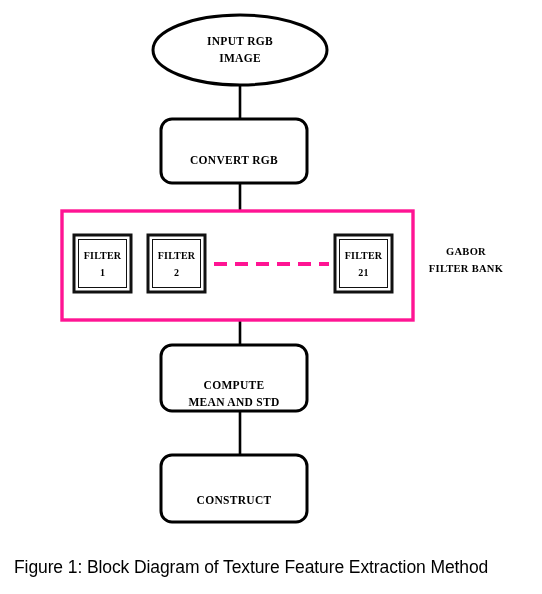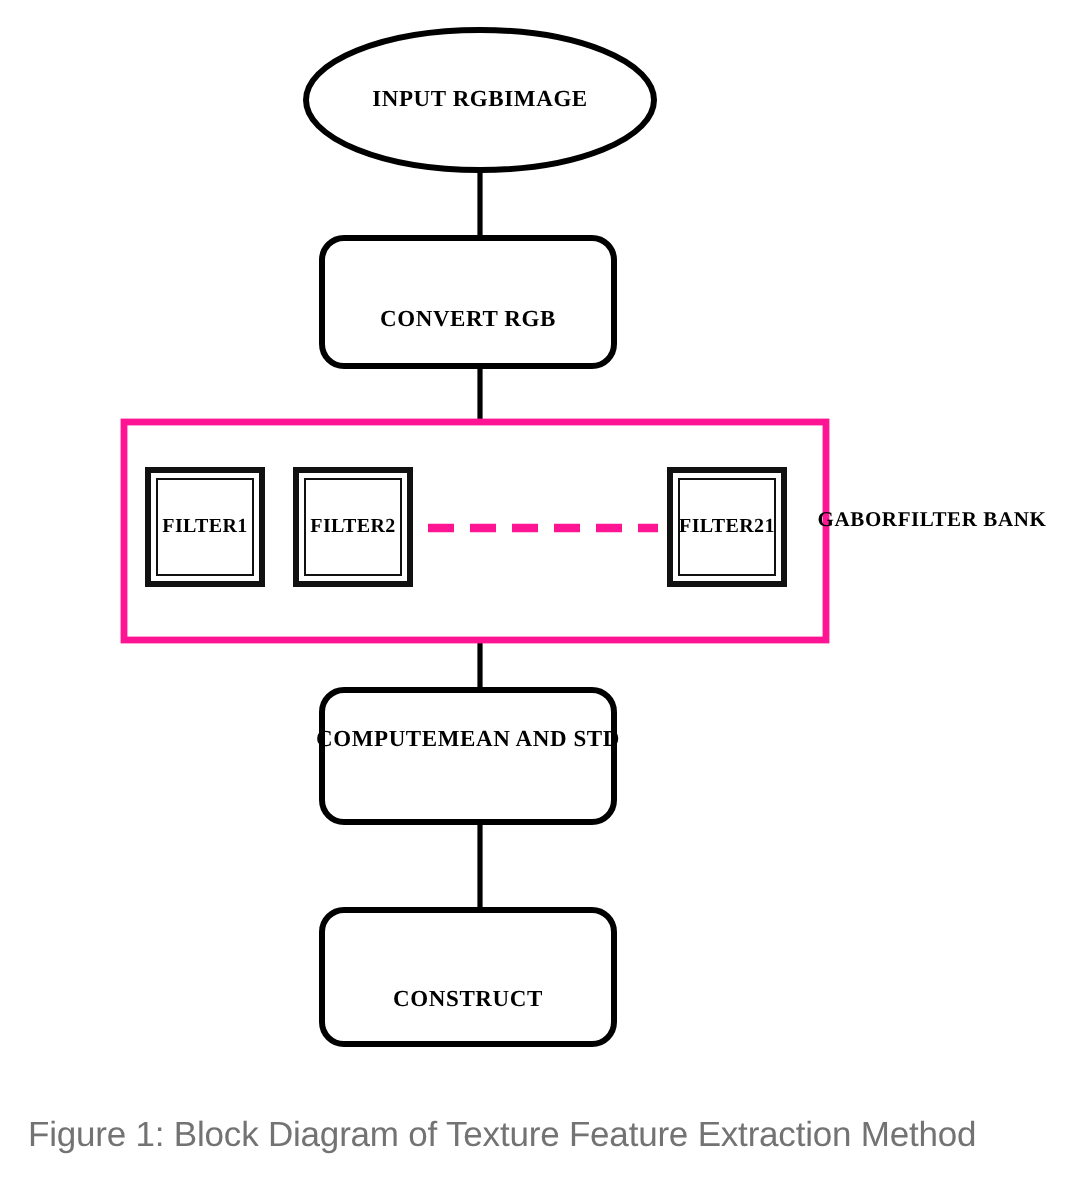--- a/index.html
+++ b/index.html
@@ -20,21 +20,21 @@
     left: 0;
     top: 0;
     width: 542px;
     height: 594px;
   }
 
   
   .node-text {
     position: absolute;
     display: flex;
-    flex-direction: row;
+    flex-direction: column;
     align-items: center;
     justify-content: center;
     text-align: left;
     font-family: "Liberation Serif", serif;
     font-weight: bold;
     color: #000000;
     letter-spacing: 0.3px;
     line-height: 1.45;
     pointer-events: none;
   }
@@ -45,21 +45,21 @@
     left: 152px; top: 15px; width: 176px; height: 70px;
     font-size: 11.5px;
   }
 
   
   #convert-node-label {
     left: 161px; top: 119px; width: 146px; height: 82px;
     font-size: 11.5px;
   }
   #compute-node-label {
-    left: 161px; top: 337px; width: 146px; height: 66px;
+    left: 161px; top: 361px; width: 146px; height: 66px;
     font-size: 11.5px;
   }
   #construct-node-label {
     left: 161px; top: 455px; width: 146px; height: 67px;
     font-size: 11.5px;
     margin-top: 12px;
   }
 
   
   .filter-label {
@@ -82,21 +82,21 @@
 
   
   #figure-caption {
     position: absolute;
     left: 14px;
     top: 557px;
     width: 520px;
     font-family: "Liberation Sans", sans-serif;
     font-weight: normal;
     font-size: 17.5px;
-    color: #737373;
+    color: #000000;
     letter-spacing: -0.1px;
     white-space: nowrap;
   }
 </style>
 </head>
 <body>
 
 <svg id="diagram-canvas" viewBox="0 0 542 594" xmlns="http://www.w3.org/2000/svg">
 
   <line x1="240" y1="85" x2="240" y2="119" stroke="#000000" stroke-width="2.6"></line>

